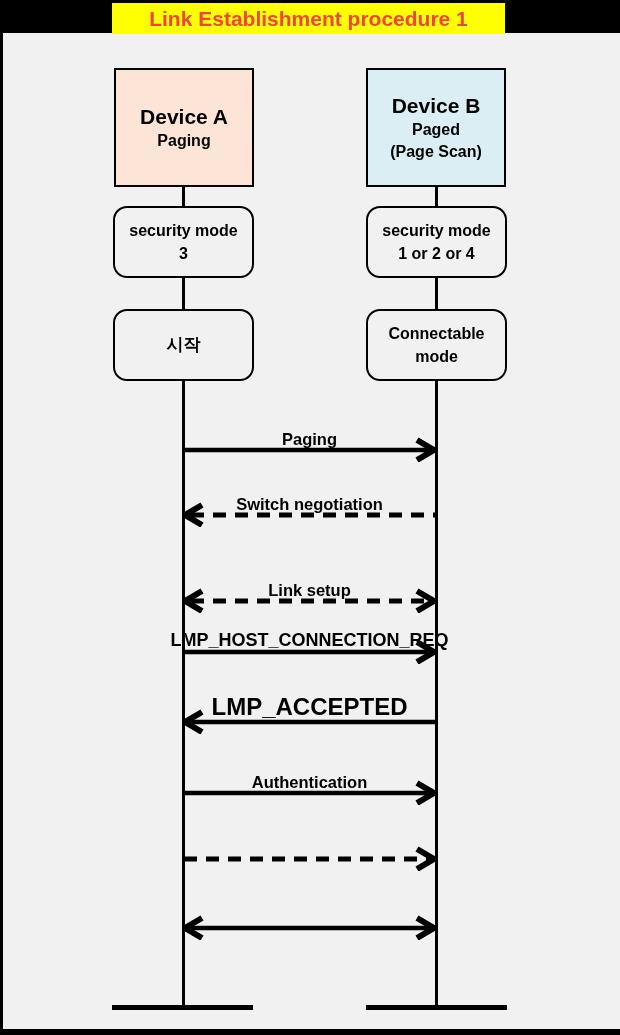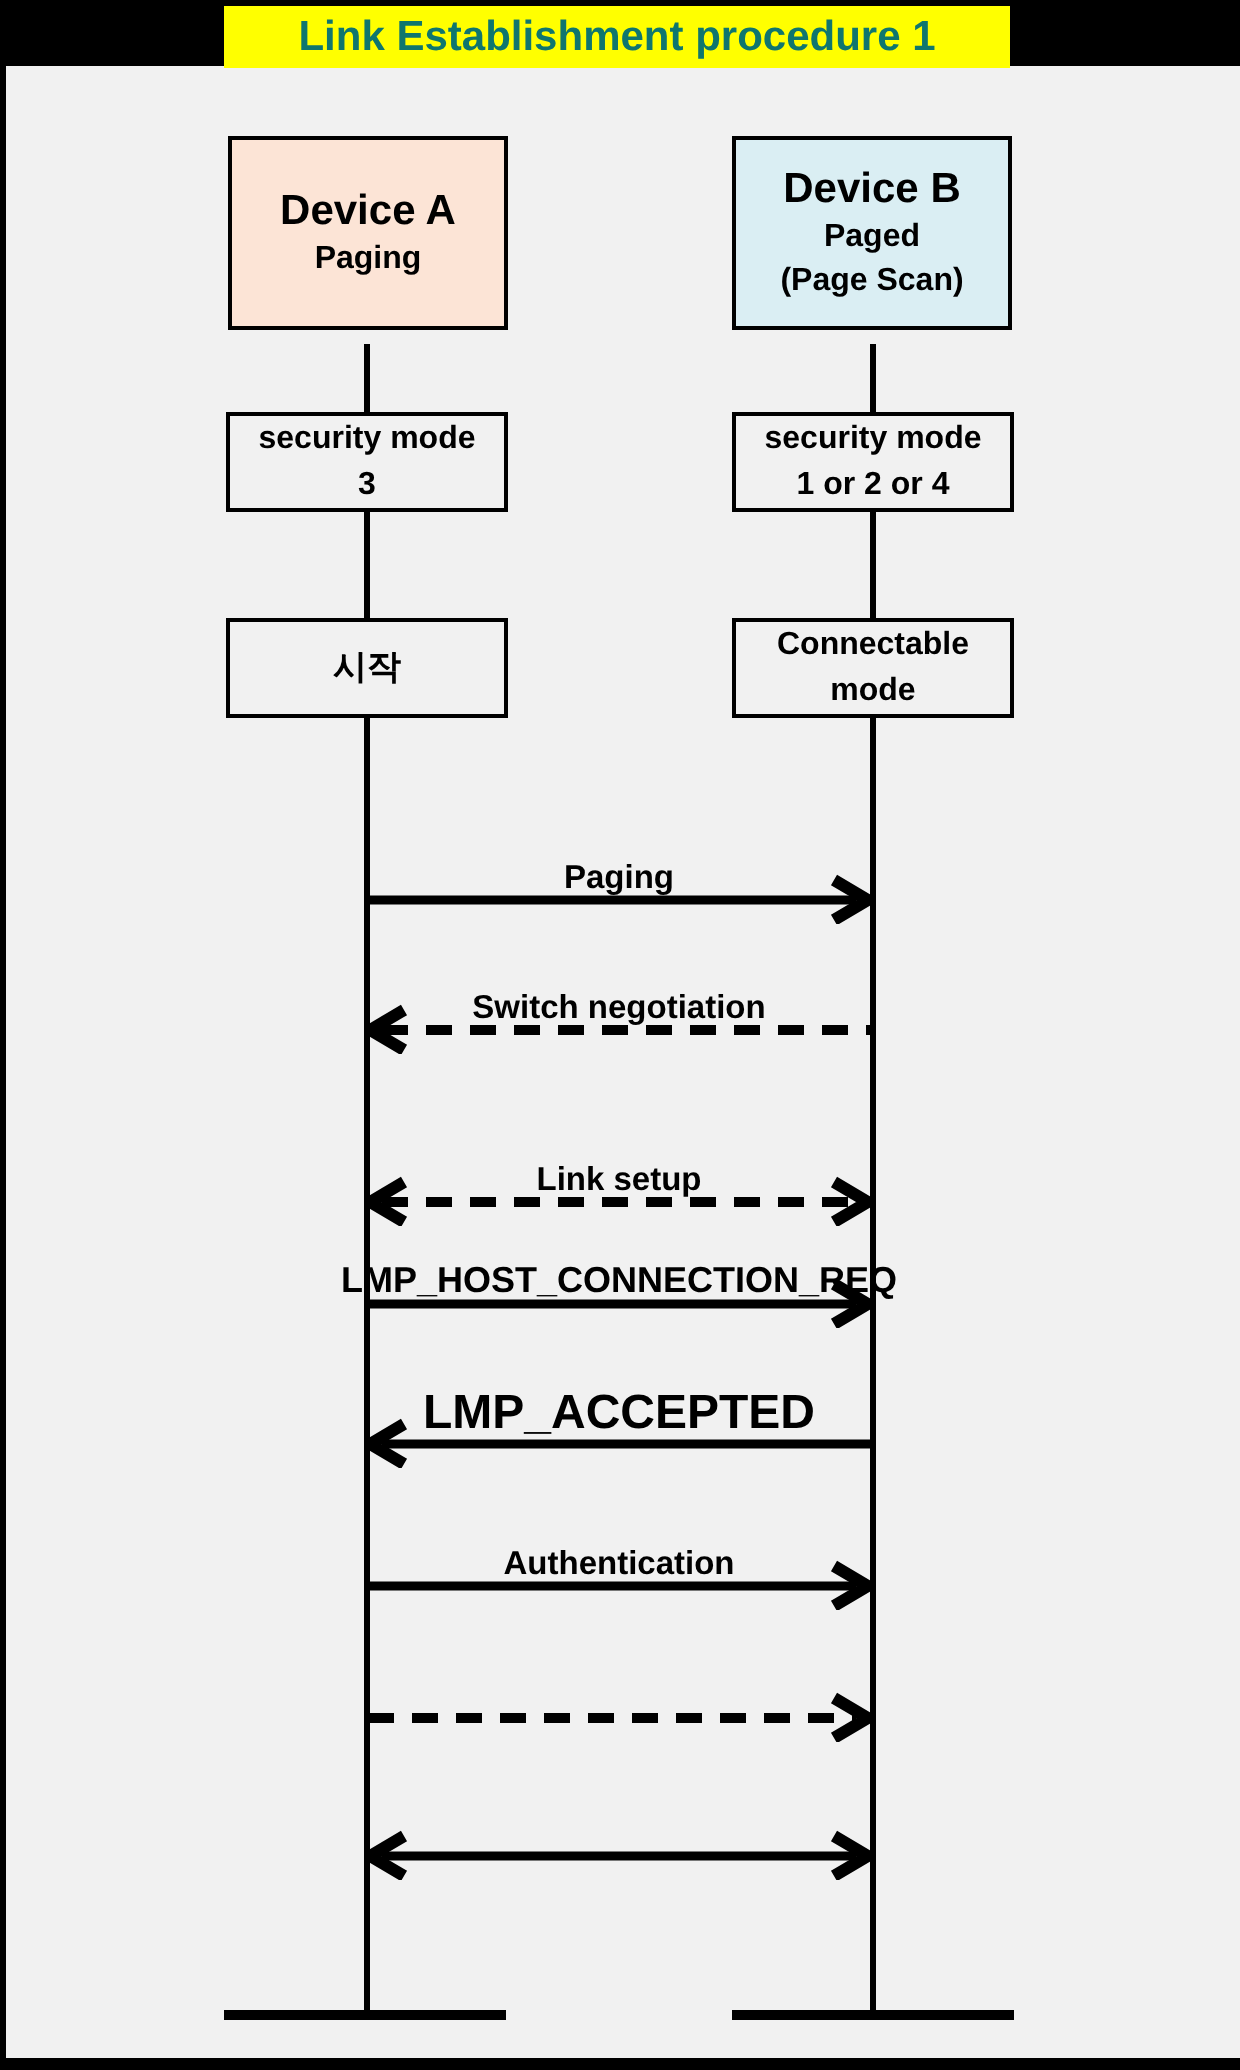--- a/index.html
+++ b/index.html
@@ -22,44 +22,44 @@
   }
   
   .band-top{position:absolute;left:0;top:0;width:620px;height:33px;background:var(--frame);}
   .band-left{position:absolute;left:0;top:0;width:3px;height:1035px;background:var(--frame);}
   .band-bottom{position:absolute;left:0;top:1029px;width:620px;height:6px;background:var(--frame);}
 
   .title-bar{
     position:absolute;left:112px;top:3px;width:393px;height:31px;
     background:var(--title_bg);
     display:flex;align-items:center;justify-content:center;
-    font-size:21px;font-weight:bold;color:#0f766e;
+    font-size:21px;font-weight:bold;color:#ef4444;
     letter-spacing:0px;white-space:nowrap;
   }
 
   .lifeline{position:absolute;width:3px;background:#000;top:172px;height:837px;}
   .lifeline.a{left:182px;}
   .lifeline.b{left:435px;}
 
   .endbar{position:absolute;top:1005px;height:5px;background:#000;}
   .endbar.a{left:112px;width:141px;}
   .endbar.b{left:366px;width:141px;}
 
   .box{
     position:absolute;border:2px solid #000;
     display:flex;flex-direction:column;align-items:center;justify-content:center;
     text-align:center;color:#000;font-weight:bold;
   }
-  .device{width:140px;height:97px;top:68px;}
+  .device{width:140px;height:119px;top:68px;}
   .device.a{left:114px;background:var(--device_a_fill);}
   .device.b{left:366px;background:var(--device_b_fill);}
   .device-title{font-size:21px;font-weight:bold;line-height:1.25;}
   .device-sub{font-size:16px;font-weight:bold;line-height:1.35;}
 
-  .state{width:141px;height:50px;background:var(--canvas_bg);font-size:16px;line-height:1.45;}
+  .state{width:141px;height:72px;background:var(--canvas_bg);font-size:16px;line-height:1.45;border-radius:14px;}
   .state.row1{top:206px;}
   .state.row2{top:309px;}
   .state.cola{left:113px;}
   .state.colb{left:366px;}
   .state .ln{display:block;}
   .state.start{font-size:17px;}
 
   
   .msg-row{position:absolute;left:183px;width:253px;height:40px;}
   .msg-row svg{position:absolute;left:0;top:0;display:block;}

